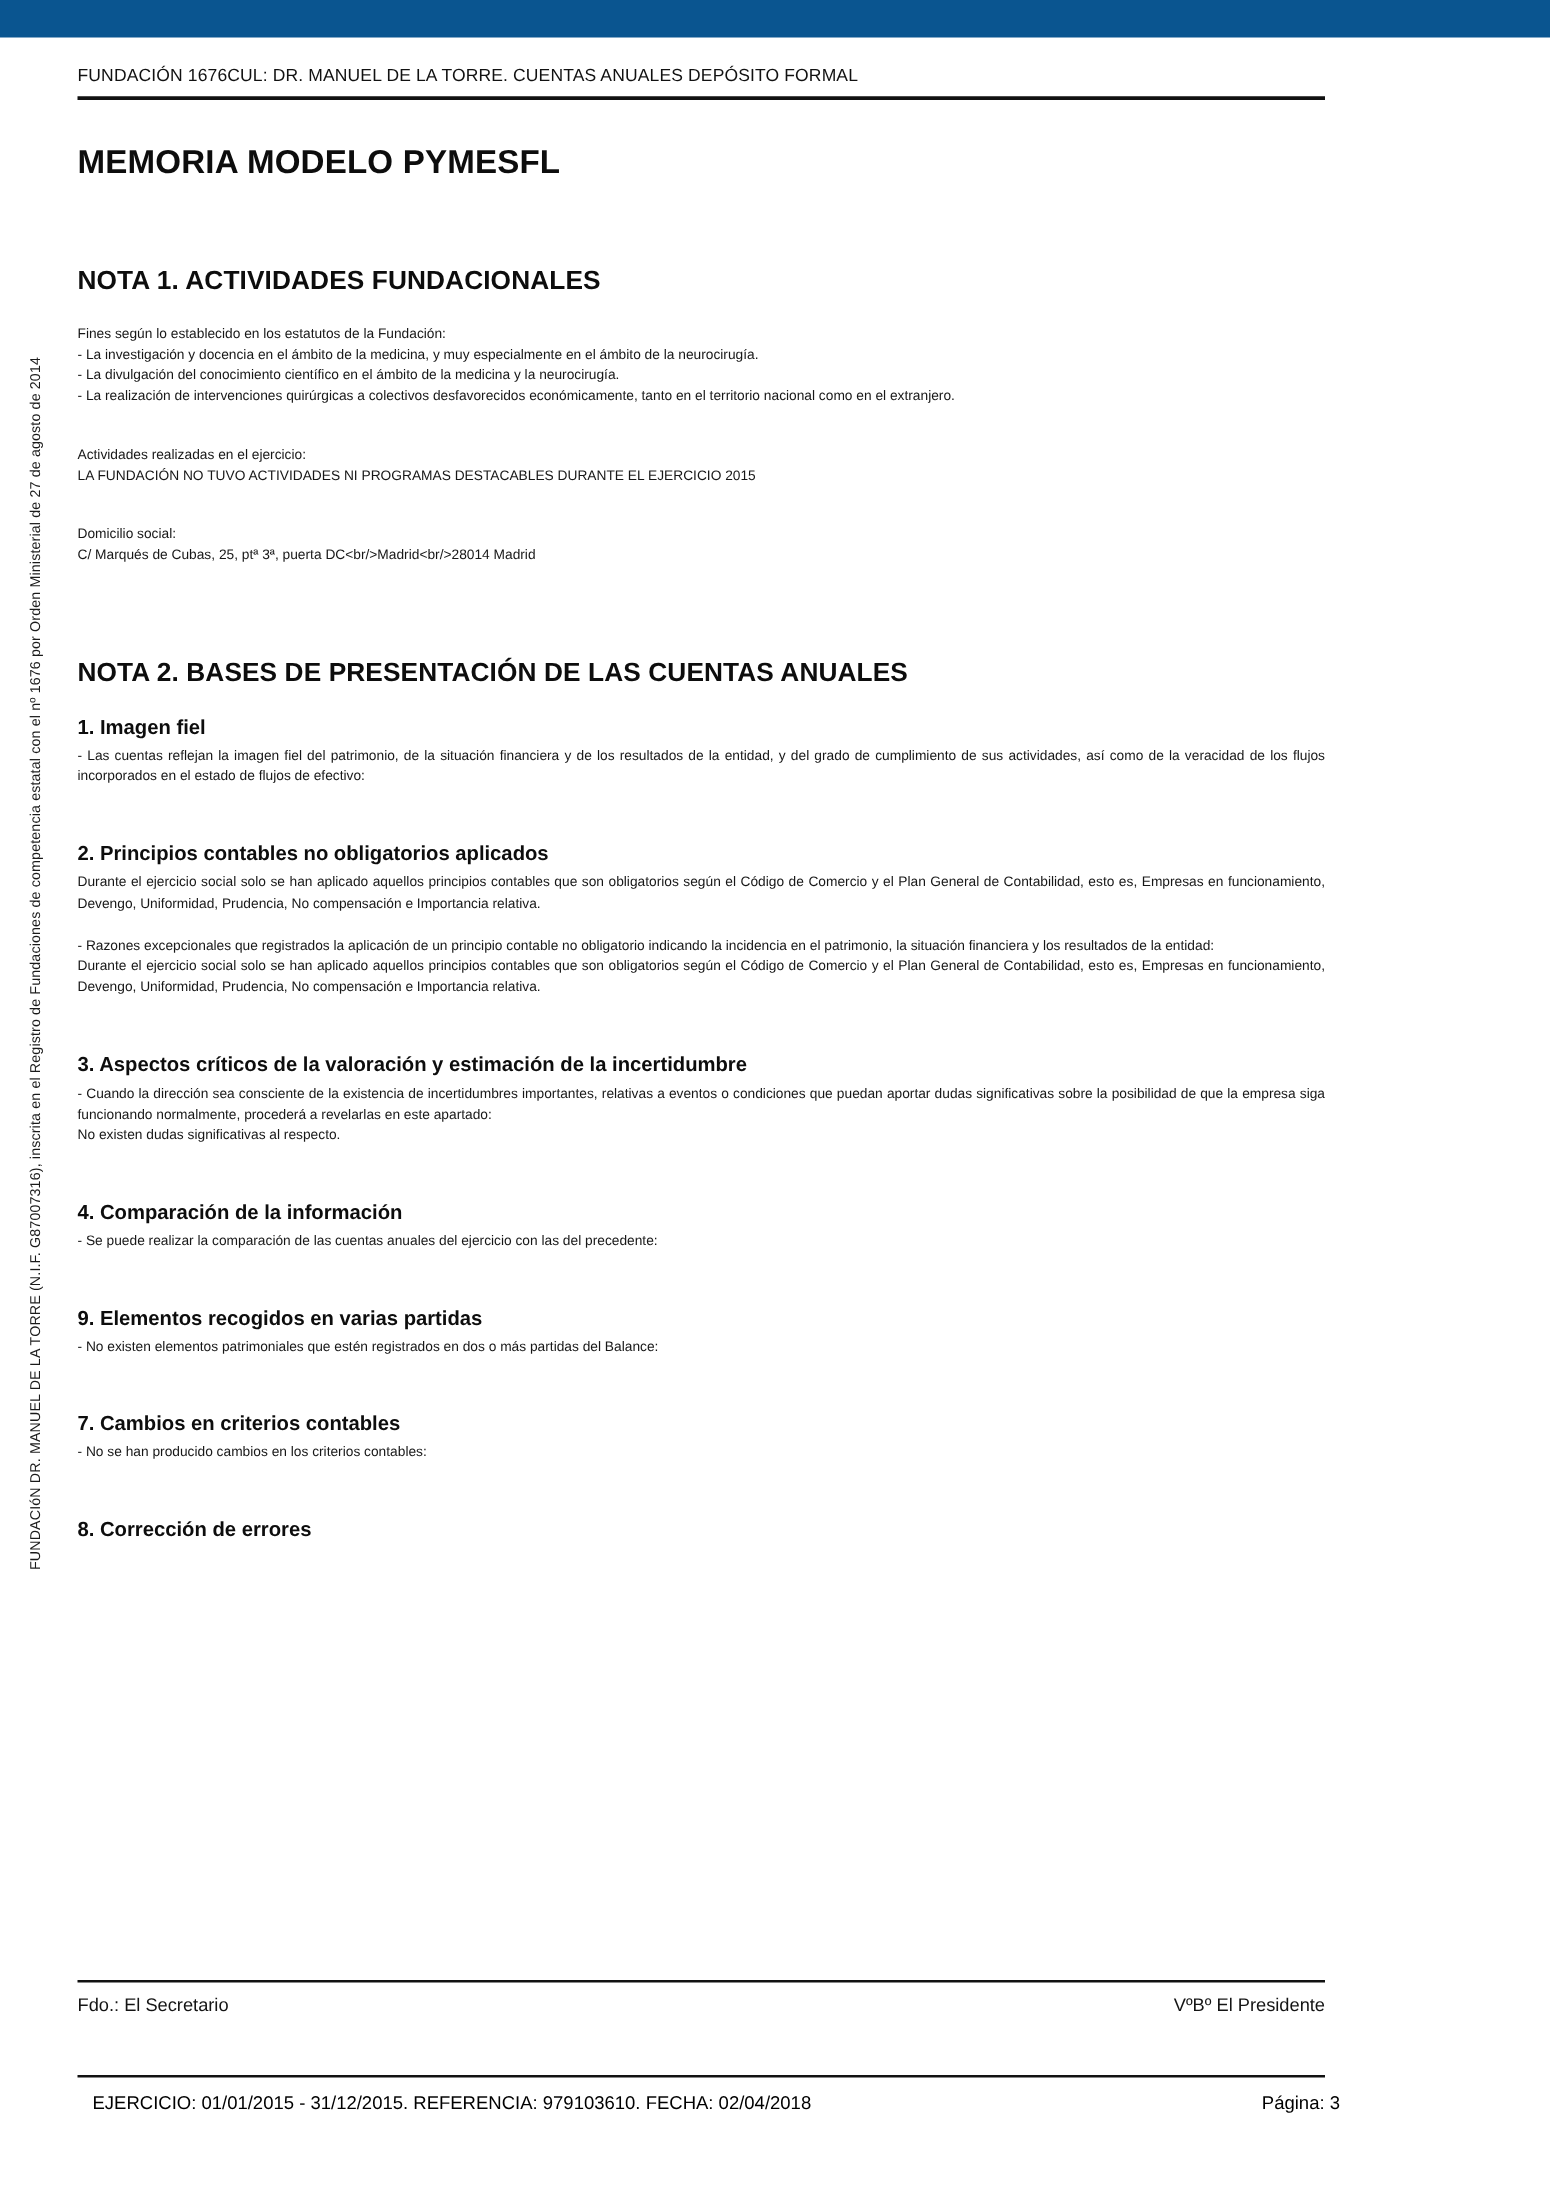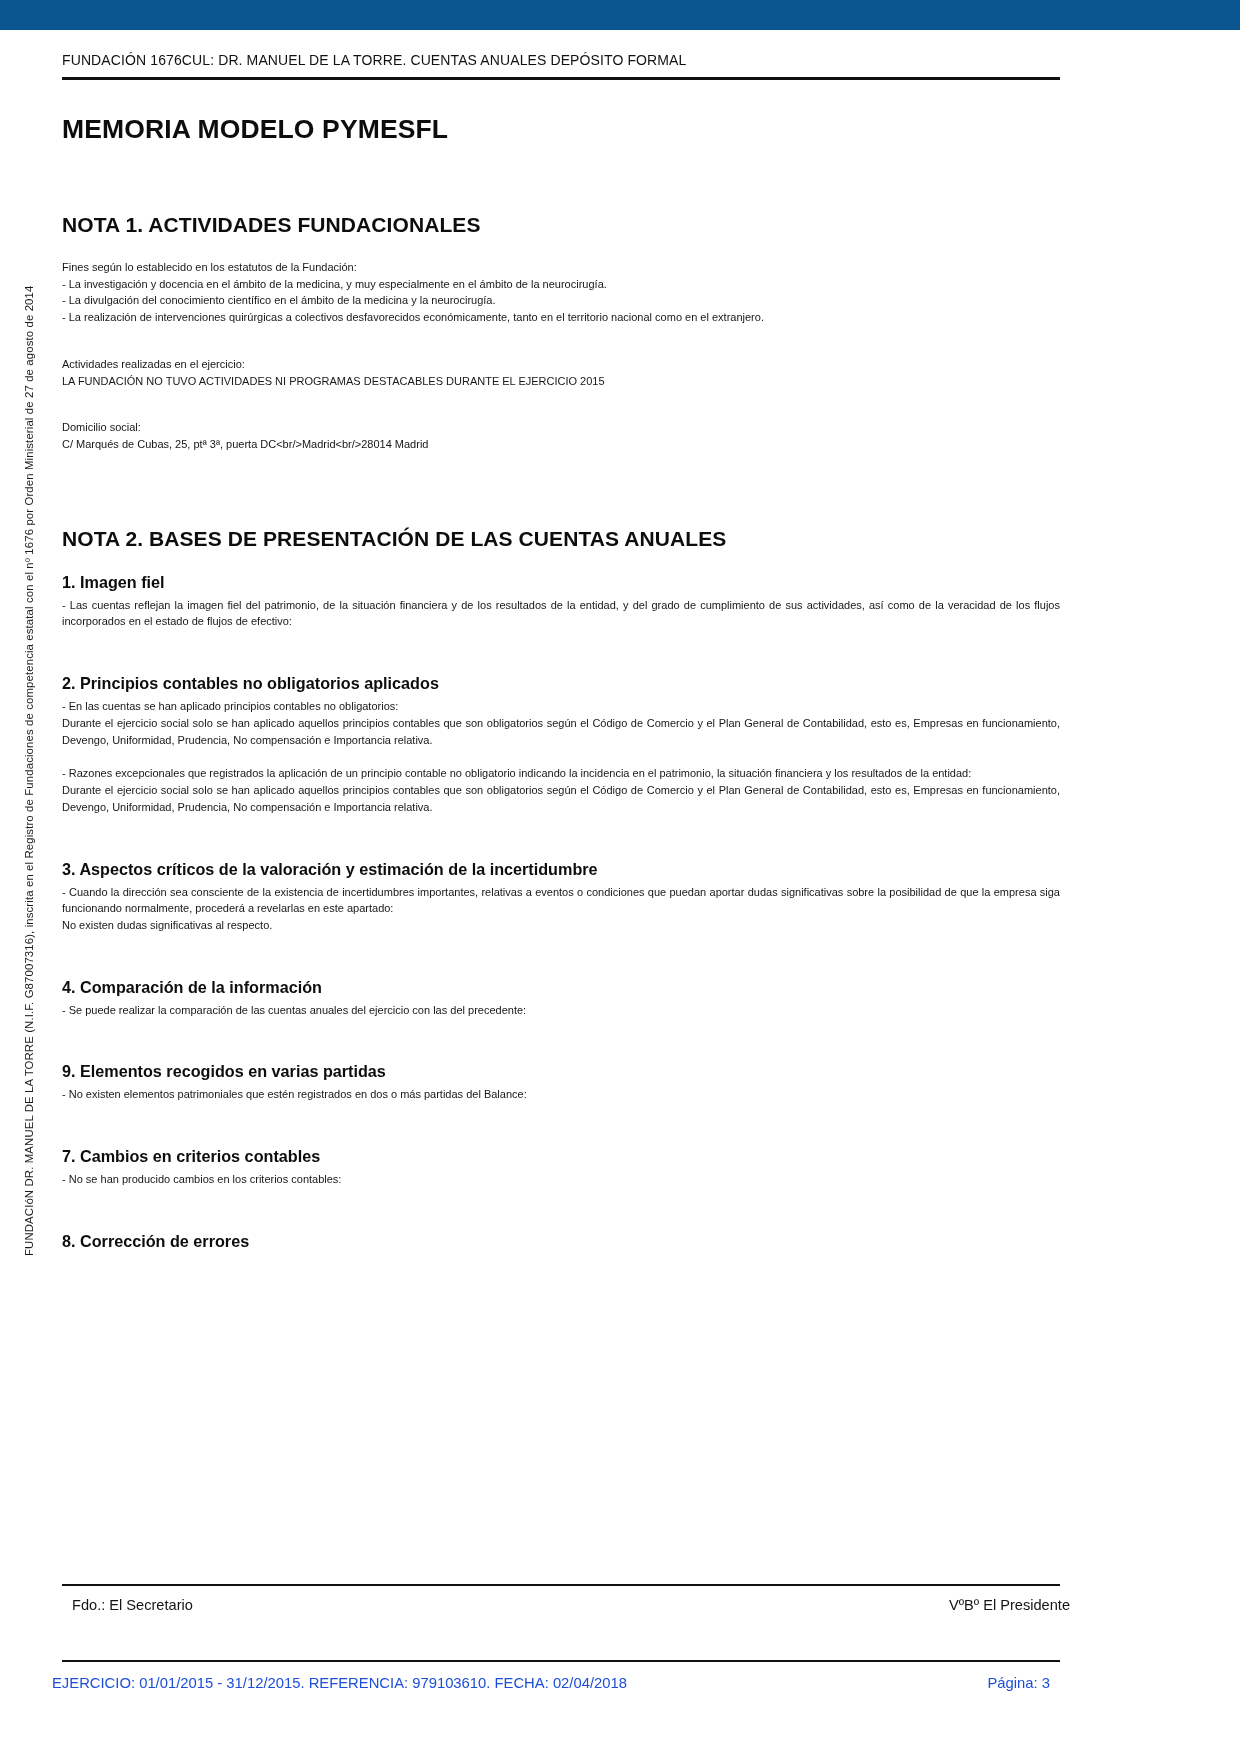--- a/index.html
+++ b/index.html
@@ -107,44 +107,44 @@
   
   .footer-rule {
     position: absolute;
     left: 62px;
     top: 1584px;
     width: 998px;
     border-bottom: 2.2px solid #111111;
   }
   .sig-row {
     position: absolute;
-    left: 72px;
+    left: 62px;
     top: 1597px;
     width: 998px;
     display: flex;
     justify-content: space-between;
     font-size: 14.6px;
     color: #141414;
   }
   .footer-rule2 {
     position: absolute;
     left: 62px;
     top: 1660px;
     width: 998px;
     border-bottom: 2.2px solid #111111;
   }
   .foot-row {
     position: absolute;
-    left: 52px;
+    left: 74px;
     top: 1675px;
     width: 998px;
     display: flex;
     justify-content: space-between;
     font-size: 14.8px;
-    color: #1d4ed8;
+    color: #000000;
   }
 </style>
 </head>
 <body>
 
 <div class="page">
 
   <div class="top-band"></div>
 
   <div class="side-legal">FUNDACIóN DR. MANUEL DE LA TORRE (N.I.F. G87007316), inscrita en el Registro de Fundaciones de competencia estatal con el nº 1676 por Orden Ministerial de 27 de agosto de 2014</div>
@@ -176,21 +176,20 @@
     <div class="gap-xxl"></div>
 
     <h2 class="note-title">NOTA 2. BASES DE PRESENTACIÓN DE LAS CUENTAS ANUALES</h2>
 
     <h3 class="sub-title">1. Imagen fiel</h3>
     <p class="body justify">- Las cuentas reflejan la imagen fiel del patrimonio, de la situación financiera y de los resultados de la entidad, y del grado de cumplimiento de sus actividades, así como de la veracidad de los flujos incorporados en el estado de flujos de efectivo:</p>
 
     <div class="gap-l"></div>
 
     <h3 class="sub-title">2. Principios contables no obligatorios aplicados</h3>
-    <p class="body">- En las cuentas se han aplicado principios contables no obligatorios:</p>
     <p class="body justify">Durante el ejercicio social solo se han aplicado aquellos principios contables que son obligatorios según el Código de Comercio y el Plan General de Contabilidad, esto es, Empresas en funcionamiento, Devengo, Uniformidad, Prudencia, No compensación e Importancia relativa.</p>
 
     <div class="gap-s"></div>
 
     <p class="body justify">- Razones excepcionales que registrados la aplicación de un principio contable no obligatorio indicando la incidencia en el patrimonio, la situación financiera y los resultados de la entidad:</p>
     <p class="body justify">Durante el ejercicio social solo se han aplicado aquellos principios contables que son obligatorios según el Código de Comercio y el Plan General de Contabilidad, esto es, Empresas en funcionamiento, Devengo, Uniformidad, Prudencia, No compensación e Importancia relativa.</p>
 
     <div class="gap-l"></div>
 
     <h3 class="sub-title">3. Aspectos críticos de la valoración y estimación de la incertidumbre</h3>

